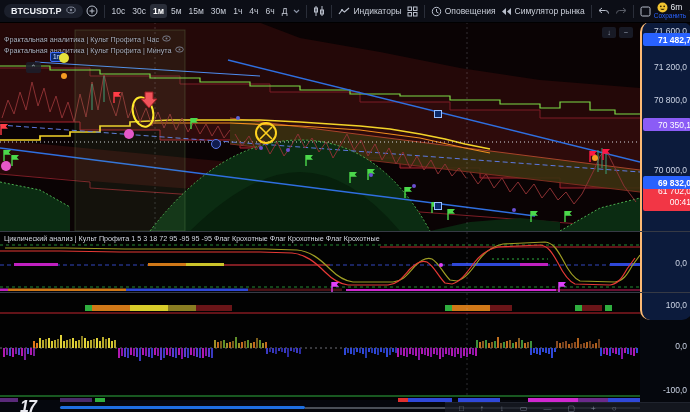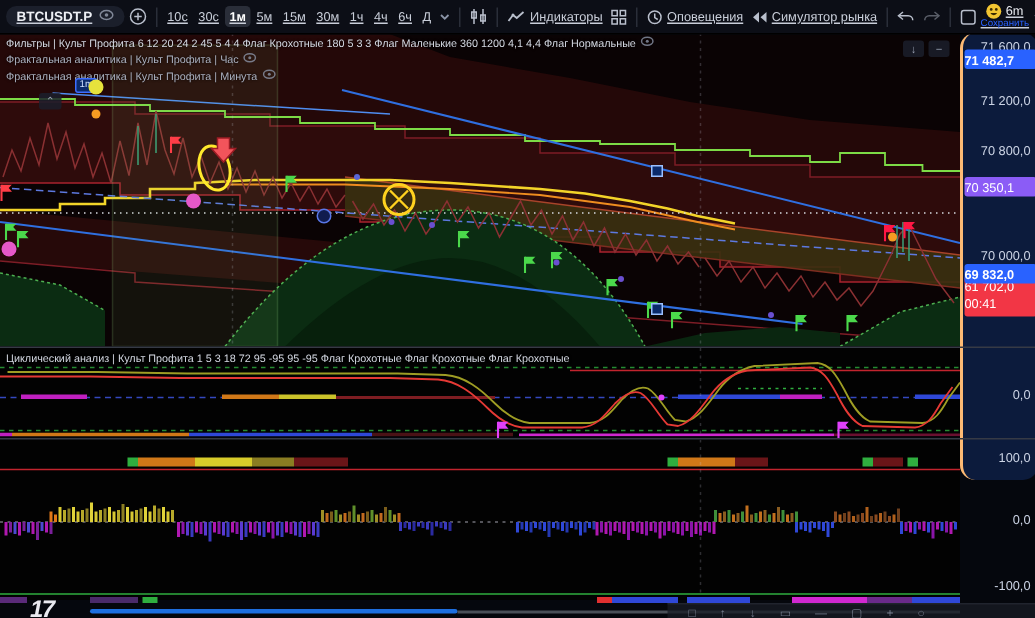--- a/index.html
+++ b/index.html
@@ -2,21 +2,21 @@
 <html><head>
 <meta charset="utf-8">
 <style>
   html,body{margin:0;padding:0;background:#000;}
   #app{position:relative;width:690px;height:412px;overflow:hidden;background:#05070d;
        font-family:"Liberation Sans",sans-serif;-webkit-font-smoothing:antialiased;}
   .abs{position:absolute;}
   
   .toolbar{position:absolute;top:0;left:0;right:0;height:22px;background:#0c0e16;
            display:flex;align-items:center;padding:0 4px;gap:1px;color:#c9ced9;
-           font-size:8.5px;white-space:nowrap;z-index:40;border-bottom:1px solid #000;overflow:hidden;text-decoration:underline;}
+           font-size:8.5px;white-space:nowrap;z-index:40;border-bottom:1px solid #000;overflow:hidden;}
   .pill{display:flex;align-items:center;gap:4px;background:#1b1f2b;border-radius:9px;
         padding:2px 7px;font-weight:bold;color:#eef0f5;font-size:9px;}
   .sep{width:1px;height:13px;background:#2a2e39;margin:0 3px;flex:none;}
   .tf{padding:2px 3px;border-radius:3px;flex:none;}
   .tf.active{background:#2a2e39;color:#fff;font-weight:bold;}
   .ibtn{display:flex;align-items:center;gap:3px;padding:1px 2px;flex:none;}
   .ibtn svg{display:block;}
   .save-stack{display:flex;flex-direction:column;align-items:center;line-height:1.05;flex:none;}
   .save-top{display:flex;align-items:center;gap:2px;color:#e8eaf0;}
   .save-lbl{color:#2962ff;font-size:6.5px;}
@@ -31,21 +31,21 @@
   .legend.dim{color:#aab0bf;}
   .eye{opacity:.8}
   .linetag{position:absolute;font-size:6.5px;color:#cfe0ff;background:#0b2a6b;
            border:1px solid #3d6dff;border-radius:2px;padding:0 2px;line-height:1.2;z-index:12;}
   .mini-btn{position:absolute;background:rgba(27,31,43,.85);color:#98a0b2;border-radius:2px;
             font-size:7.5px;line-height:11px;text-align:center;z-index:13;}
   
   .pscale{position:absolute;left:640px;top:22px;width:50px;height:298px;background:#0c1b3c;
           border-left:2px solid #fdba74;z-index:15;font-size:8.5px;color:#ccd4e5;border-radius:10px;}
   .plabel{position:absolute;right:5px;}
-  .badge{position:absolute;left:1px;right:1px;text-align:left;border-radius:2px;color:#fff;
+  .badge{position:absolute;left:1px;right:1px;text-align:right;border-radius:2px;color:#fff;
          font-size:8.5px;padding:1.5px 0;}
   
   .bottombar{position:absolute;left:0;top:400px;width:690px;height:12px;background:#05070d;z-index:20;}
   .logo{position:absolute;left:20px;top:-2px;font-size:16px;font-weight:bold;color:#e9e9ef;
         letter-spacing:-1px;font-style:italic;z-index:22;}
   .scroll-blue{position:absolute;left:60px;top:6px;width:245px;height:3px;background:#1e6fe0;border-radius:2px;}
   .scroll-gray{position:absolute;left:305px;top:6.5px;width:335px;height:2px;background:#4a4f58;}
   .btoolbar{position:absolute;left:445px;top:2px;width:245px;height:10px;background:#181b24;
             border-top:1px solid #2a2e39;display:flex;gap:16px;align-items:flex-start;
             padding:1px 0 0 14px;color:#8a93a6;font-size:8px;opacity:.75;overflow:hidden;}
@@ -216,27 +216,20 @@
       <rect x="75" y="8" width="110" height="201" fill="rgba(140,200,120,0.08)" stroke="rgba(160,220,140,0.18)"></rect>
 
       <ellipse cx="143" cy="90" rx="10" ry="15" transform="rotate(-15 143 90)" fill="none" stroke="#ffe92c" stroke-width="2"></ellipse>
       <g>
         <circle cx="266" cy="111" r="10" fill="none" stroke="#ffd21f" stroke-width="2"></circle>
         <path d="M260,105 L272,117 M272,105 L260,117" stroke="#ffd21f" stroke-width="1.6"></path>
       </g>
       <path d="M145,70 h8 v7 h4 l-8,9 -8,-9 h4 z" fill="#f2545b" stroke="#9c1c24"></path>
     </svg>
 
-    <div class="legend" style="top:2px">
-      <span>Фильтры | Культ Профита 6 12 20 24 2 45 5 4 4 Флаг Крохотные 180 5 3 3 Флаг Маленькие 360 1200 4,1 4,4 Флаг Нормальные</span>
-      <span class="eye"><svg width="9" height="7" viewBox="0 0 9 7">
-            <ellipse cx="4.5" cy="3.5" rx="3.8" ry="2.6" fill="none" stroke="#8a93a6"></ellipse>
-            <circle cx="4.5" cy="3.5" r="1" fill="#8a93a6"></circle>
-          </svg></span>
-    </div>
     <div class="legend dim" style="top:13px">
       <span>Фрактальная аналитика | Культ Профита | Час</span>
       <span class="eye"><svg width="9" height="7" viewBox="0 0 9 7">
             <ellipse cx="4.5" cy="3.5" rx="3.8" ry="2.6" fill="none" stroke="#8a93a6"></ellipse>
             <circle cx="4.5" cy="3.5" r="1" fill="#8a93a6"></circle>
           </svg></span>
     </div>
     <div class="legend dim" style="top:24px">
       <span>Фрактальная аналитика | Культ Профита | Минута</span>
       <span class="eye"><svg width="9" height="7" viewBox="0 0 9 7">

